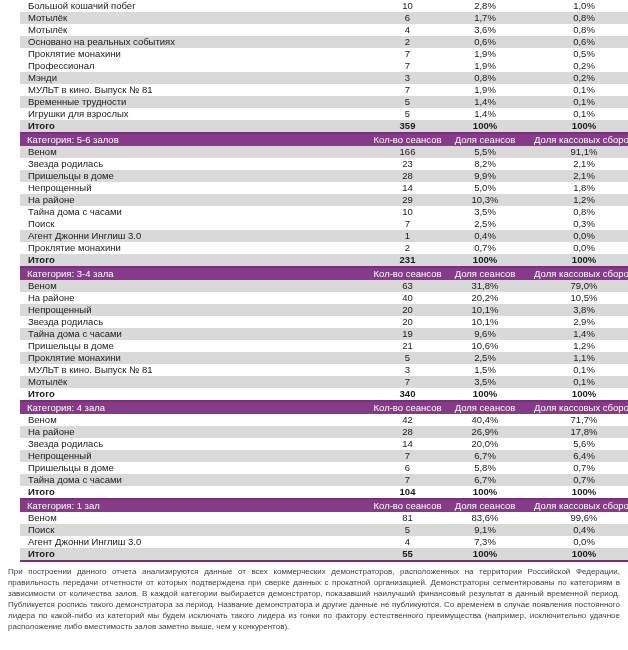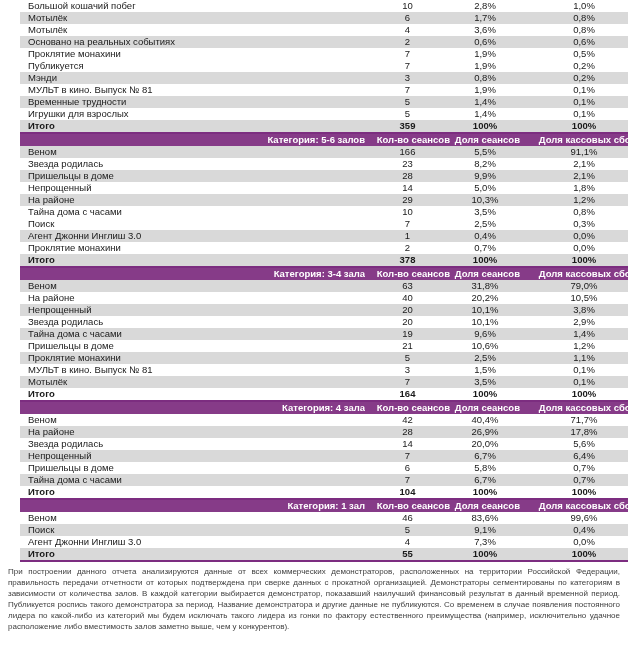--- a/index.html
+++ b/index.html
@@ -24,21 +24,21 @@
   td{
     height:12px;line-height:12px;font-size:9.5px;padding:0;
     white-space:nowrap;overflow:hidden;vertical-align:middle;
   }
   td.name{text-align:left;padding-left:8px;}
   td.num{text-align:center;}
   tr.band{background:var(--stripe);}
   tr.total td{font-weight:bold;border-bottom:2px solid var(--total-border);}
   tr.cat-header{background:var(--header-bg);}
   tr.cat-header td{
-    color:#fff;font-weight:bold;border-top:1px solid var(--header-line);text-align:right;
+    color:#fff;font-weight:normal;border-top:1px solid var(--header-line);
   }
   tr.cat-header td.name{padding-left:7px;}
   .footnote{
     margin-top:2px;padding:3px 8px 0 8px;
     font-size:8px;line-height:10.9px;text-align:justify;color:var(--note-text);
   }
 </style>
 </head>
 <body>
 
@@ -74,21 +74,21 @@
         <td class="num">0,6%</td>
         <td class="num">0,6%</td>
       </tr>
       <tr>
         <td class="name">Проклятие монахини</td>
         <td class="num">7</td>
         <td class="num">1,9%</td>
         <td class="num">0,5%</td>
       </tr>
       <tr>
-        <td class="name">Публикуется</td>
+        <td class="name">Профессионал</td>
         <td class="num">7</td>
         <td class="num">1,9%</td>
         <td class="num">0,2%</td>
       </tr>
       <tr class="band">
         <td class="name">Мэнди</td>
         <td class="num">3</td>
         <td class="num">0,8%</td>
         <td class="num">0,2%</td>
       </tr>
@@ -171,21 +171,21 @@
         <td class="num">0,0%</td>
       </tr>
       <tr>
         <td class="name">Проклятие монахини</td>
         <td class="num">2</td>
         <td class="num">0,7%</td>
         <td class="num">0,0%</td>
       </tr>
       <tr class="band total">
         <td class="name">Итого</td>
-        <td class="num">378</td>
+        <td class="num">231</td>
         <td class="num">100%</td>
         <td class="num">100%</td>
       </tr>
       <tr class="cat-header">
         <td class="name">Категория: 3-4 зала</td>
         <td class="num">Кол-во сеансов</td>
         <td class="num">Доля сеансов</td>
         <td class="num">Доля кассовых сборов</td>
       </tr>
       <tr class="band">
@@ -237,21 +237,21 @@
         <td class="num">0,1%</td>
       </tr>
       <tr class="band">
         <td class="name">Мотылёк</td>
         <td class="num">7</td>
         <td class="num">3,5%</td>
         <td class="num">0,1%</td>
       </tr>
       <tr class="total">
         <td class="name">Итого</td>
-        <td class="num">164</td>
+        <td class="num">340</td>
         <td class="num">100%</td>
         <td class="num">100%</td>
       </tr>
       <tr class="cat-header">
         <td class="name">Категория: 4 зала</td>
         <td class="num">Кол-во сеансов</td>
         <td class="num">Доля сеансов</td>
         <td class="num">Доля кассовых сборов</td>
       </tr>
       <tr>
@@ -297,21 +297,21 @@
         <td class="num">100%</td>
       </tr>
       <tr class="cat-header">
         <td class="name">Категория: 1 зал</td>
         <td class="num">Кол-во сеансов</td>
         <td class="num">Доля сеансов</td>
         <td class="num">Доля кассовых сборов</td>
       </tr>
       <tr>
         <td class="name">Веном</td>
-        <td class="num">46</td>
+        <td class="num">81</td>
         <td class="num">83,6%</td>
         <td class="num">99,6%</td>
       </tr>
       <tr class="band">
         <td class="name">Поиск</td>
         <td class="num">5</td>
         <td class="num">9,1%</td>
         <td class="num">0,4%</td>
       </tr>
       <tr>

